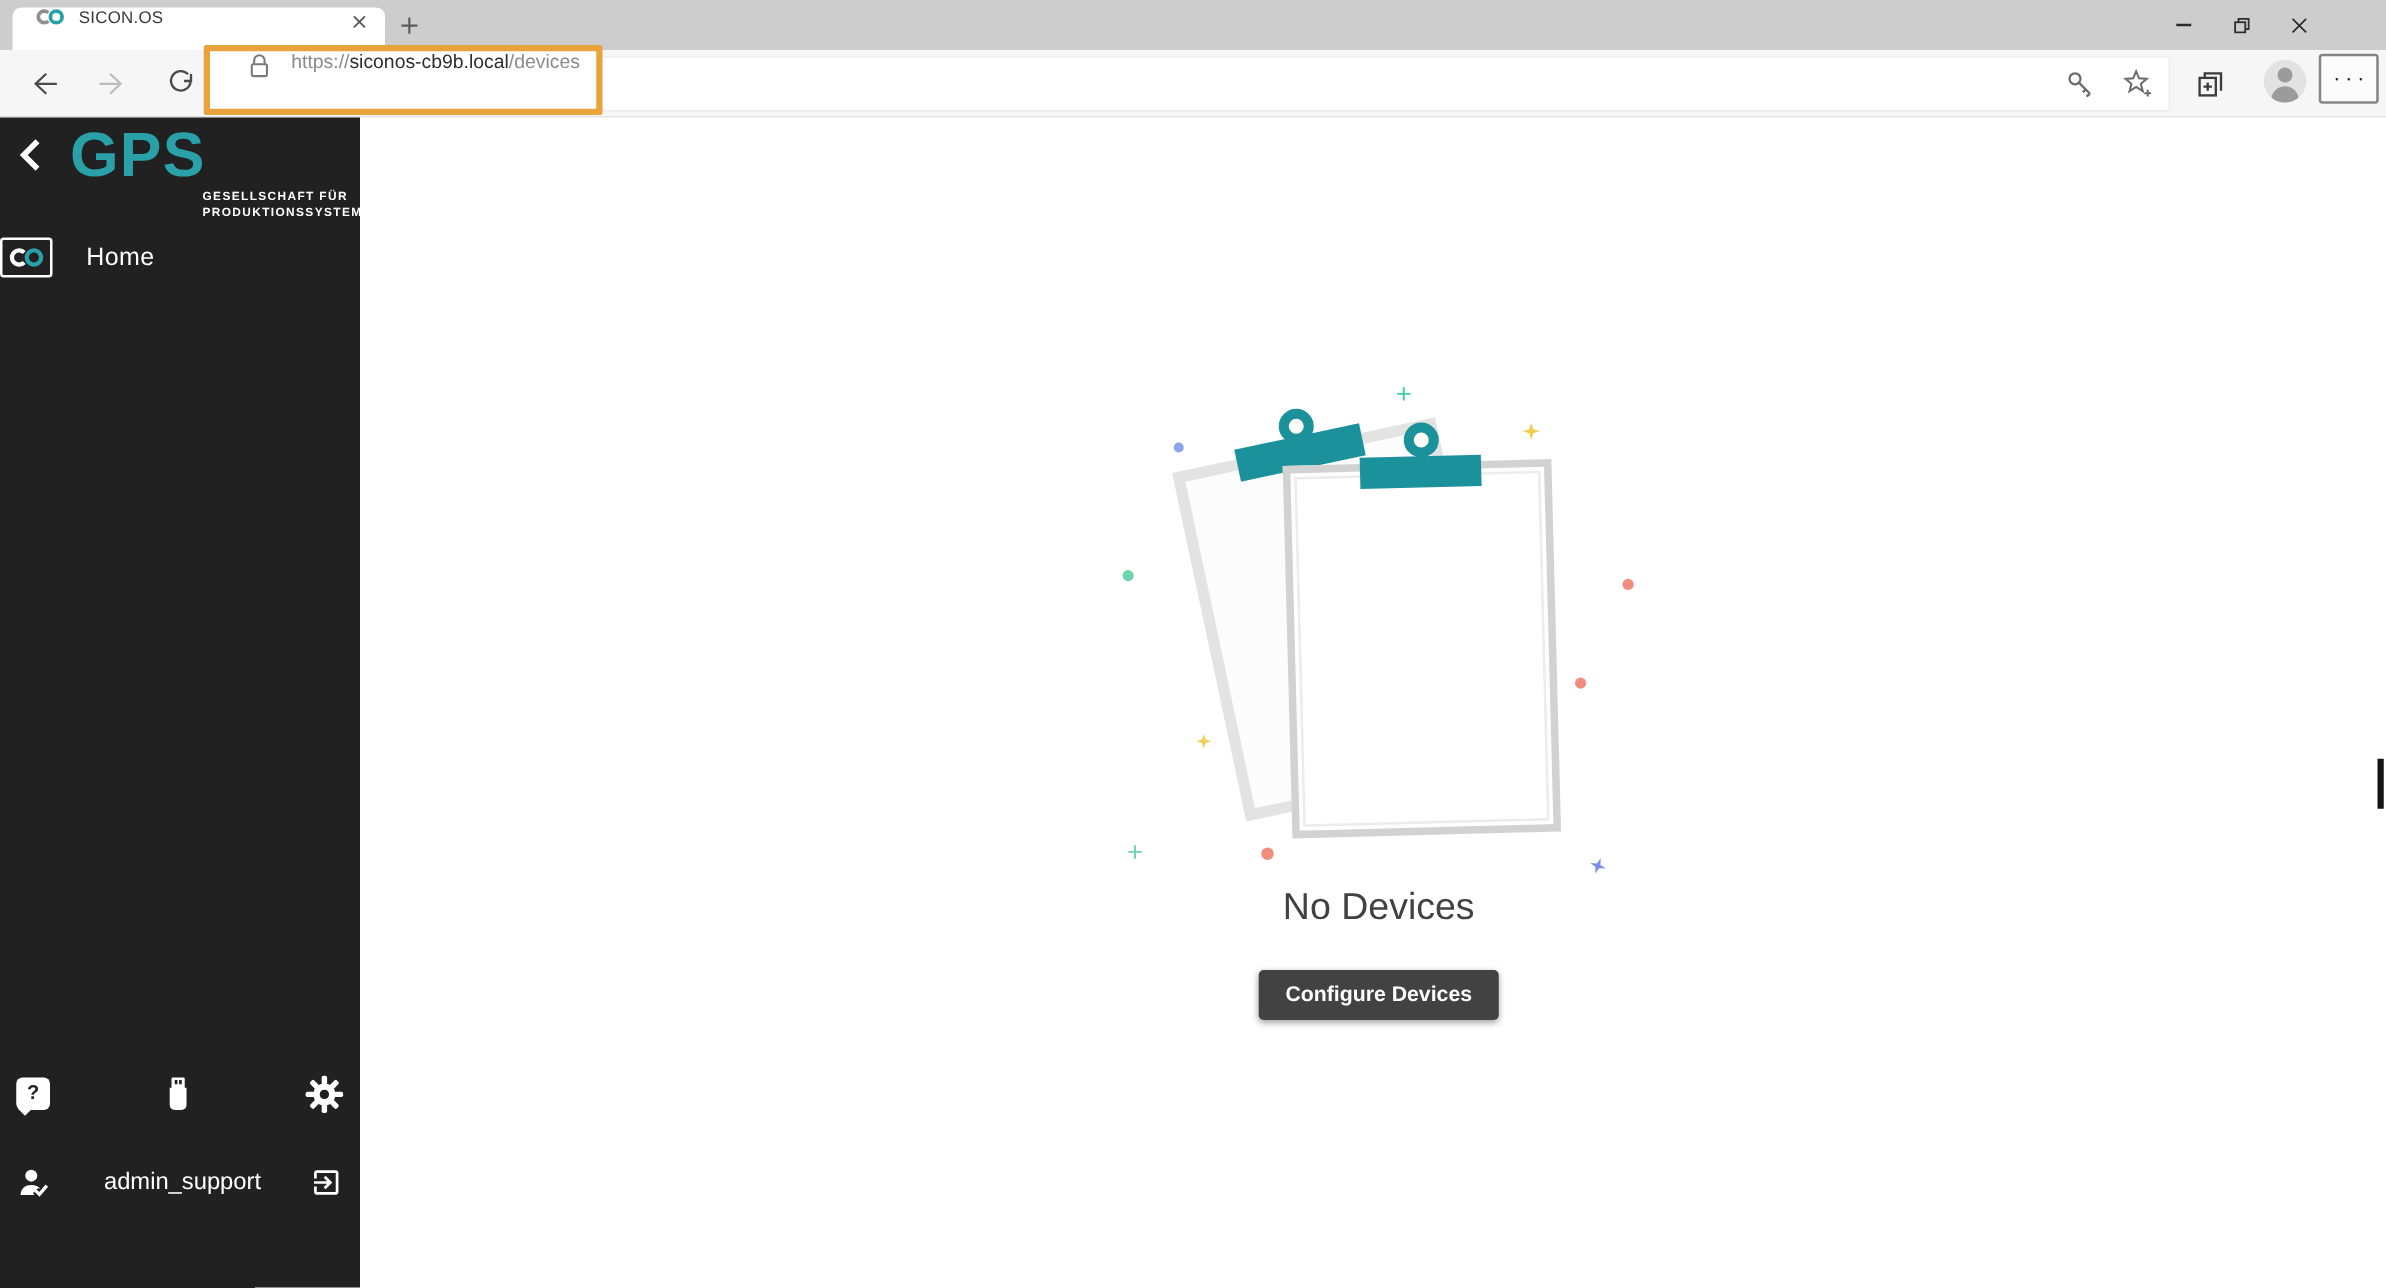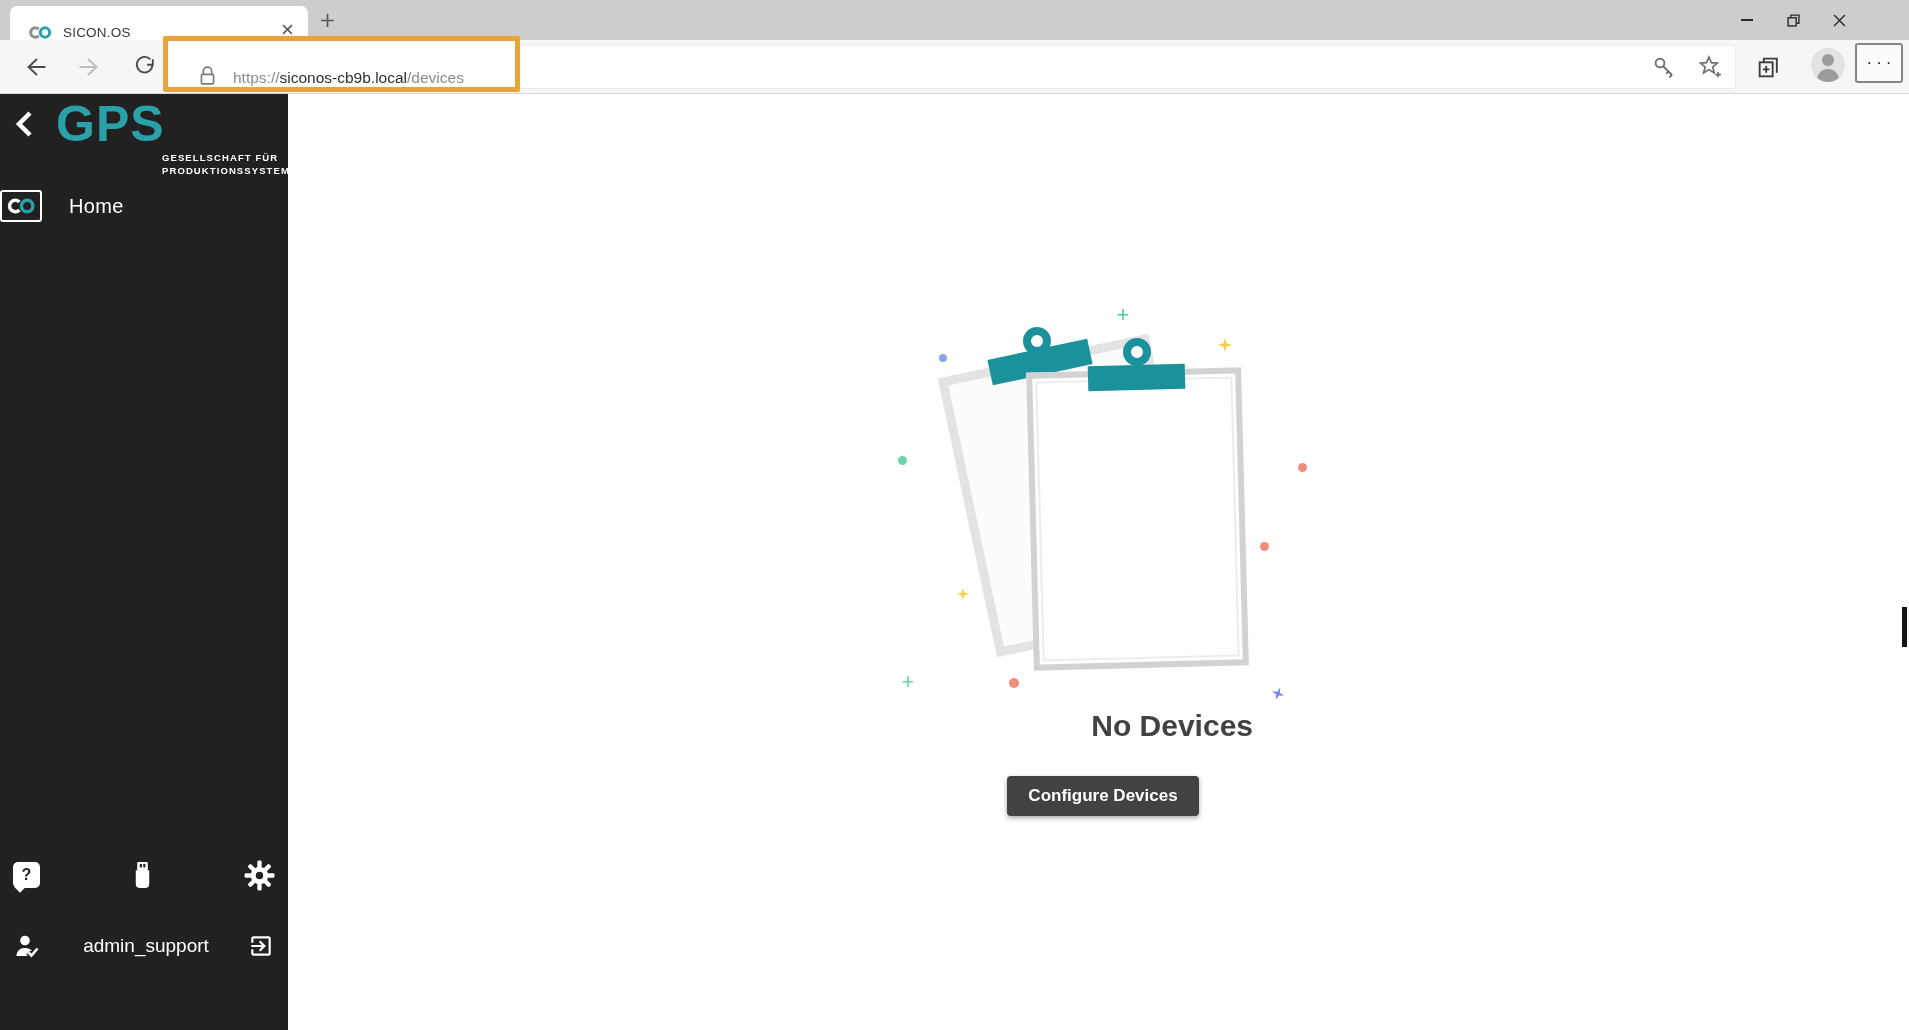--- a/index.html
+++ b/index.html
@@ -3,38 +3,38 @@
 <meta charset="utf-8">
 <style>
   * { margin:0; padding:0; box-sizing:border-box; }
   html,body { width:1909px; height:1030px; overflow:hidden; background:#fff;
               font-family:"Liberation Sans", sans-serif; }
   .abs { position:absolute; }
 
   
   #titlebar { position:absolute; left:0; top:0; width:1909px; height:40px; background:#cdcdcd; }
   #tab { position:absolute; left:10px; top:6px; width:298px; height:34px; background:#fff;
-         border-radius:7px 7px 0 0; display:flex; align-items:flex-end; padding:0 10px 0 18px; }
+         border-radius:7px 7px 0 0; display:flex; align-items:flex-start; padding:0 10px 0 18px; }
   #tab-title { font-size:13.5px; color:#383838; margin-left:11px; flex:1; letter-spacing:.2px; }
   #tab-close { width:22px; height:22px; display:flex; align-items:center; justify-content:center; cursor:default; }
   #new-tab { position:absolute; left:315px; top:8px; width:24px; height:24px;
              display:flex; align-items:center; justify-content:center; }
   #win-controls { position:absolute; left:1724px; top:0; height:40px; display:flex; }
   .win-btn { width:46px; height:40px; display:flex; align-items:center; justify-content:center; }
   .min-glyph { width:12px; height:2px; background:#2b2b2b; }
 
   
   #toolbar { position:absolute; left:0; top:40px; width:1909px; height:54px; background:#f6f6f6;
              border-bottom:1px solid #d9d9d9; }
   .nav-ico { position:absolute; top:13px; width:28px; height:28px; display:flex; align-items:center; justify-content:center; }
   #addr-field { position:absolute; left:182px; top:5px; width:1554px; height:44px; background:#fff;
                 border:1px solid #ececec; border-radius:3px; }
-  #annotation { position:absolute; left:163px; top:-4px; width:357px; height:56px; background:#fff;
+  #annotation { position:absolute; left:163px; top:-4px; width:319px; height:56px; background:#fff;
                 border:5px solid var(--highlight_orange,#E8A33D); border-radius:2px; z-index:3;
-                display:flex; align-items:flex-end; }
+                display:flex; align-items:flex-start; }
   #url-text { margin-left:16px; font-size:15.5px; white-space:nowrap; }
   .url-dim { color:#8b8b8b; }
   .url-host { color:#2e2e2e; }
   .field-ico { position:absolute; top:13px; width:28px; height:28px; display:flex; align-items:center; justify-content:center; }
   #more-btn { position:absolute; left:1855px; top:3px; width:48px; height:40px; border:2px solid #858585;
               border-radius:3px; background:#fcfcfc; display:flex; align-items:center; justify-content:center; }
   #more-dots { font-size:17px; letter-spacing:4px; color:#1a1a1a; padding-left:4px; }
   #avatar { position:absolute; left:1811px; top:8px; width:34px; height:34px; border-radius:50%;
             background:#e2e2e2; overflow:hidden; }
   #avatar .head { position:absolute; left:11px; top:6px; width:12px; height:12px; border-radius:50%; background:#9b9b9b; }
@@ -80,22 +80,22 @@
   .board-front-inner { position:absolute; left:3px; top:3px; right:3px; bottom:3px; border:2px solid #ececec; }
   .clip-bar-front { position:absolute; left:800px; top:271px; width:97px; height:25px;
                     background:var(--clip_teal,#1B929B); transform:rotate(-1.5deg); }
   .clip-ring-front { position:absolute; left:835px; top:244px; width:28px; height:28px; border-radius:50%;
                      border:8px solid var(--clip_teal,#1B929B); background:#fff; }
   .dot { position:absolute; border-radius:50%; }
   .d-blue { background:#8ba4ea; } .d-green { background:#6fd3ab; } .d-red { background:#f08d7c; }
   .plus { position:absolute; width:20px; height:20px; line-height:20px; text-align:center;
           font-size:22px; font-weight:300; }
   .p-teal { color:#42cfa8; } .p-green { color:#6fd3ab; }
-  #empty-title { position:absolute; left:665px; top:615px; width:300px; text-align:right;
-                 font-size:30px; font-weight:700; color:#424242; }
+  #empty-title { position:absolute; left:665px; top:615px; width:300px; text-align:center;
+                 font-size:30px; font-weight:400; color:#424242; }
   #configure-btn { position:absolute; left:719px; top:682px; width:192px; height:40px;
                    background:var(--button_bg,#424242); color:#fff; font-size:17px; font-weight:700;
                    border:none; border-radius:4px; box-shadow:0 2px 5px rgba(0,0,0,.35);
                    display:flex; align-items:center; justify-content:center; cursor:default;
                    font-family:"Liberation Sans", sans-serif; }
   #cursor-artifact { position:absolute; left:1902px; top:607px; width:5px; height:40px; background:#151515; z-index:6; }
 </style>
 </head>
 <body>
 

